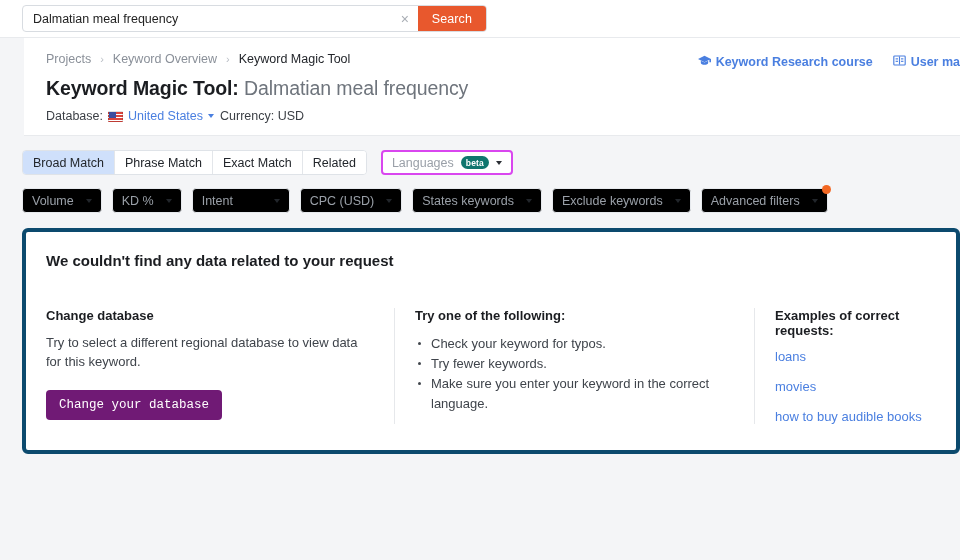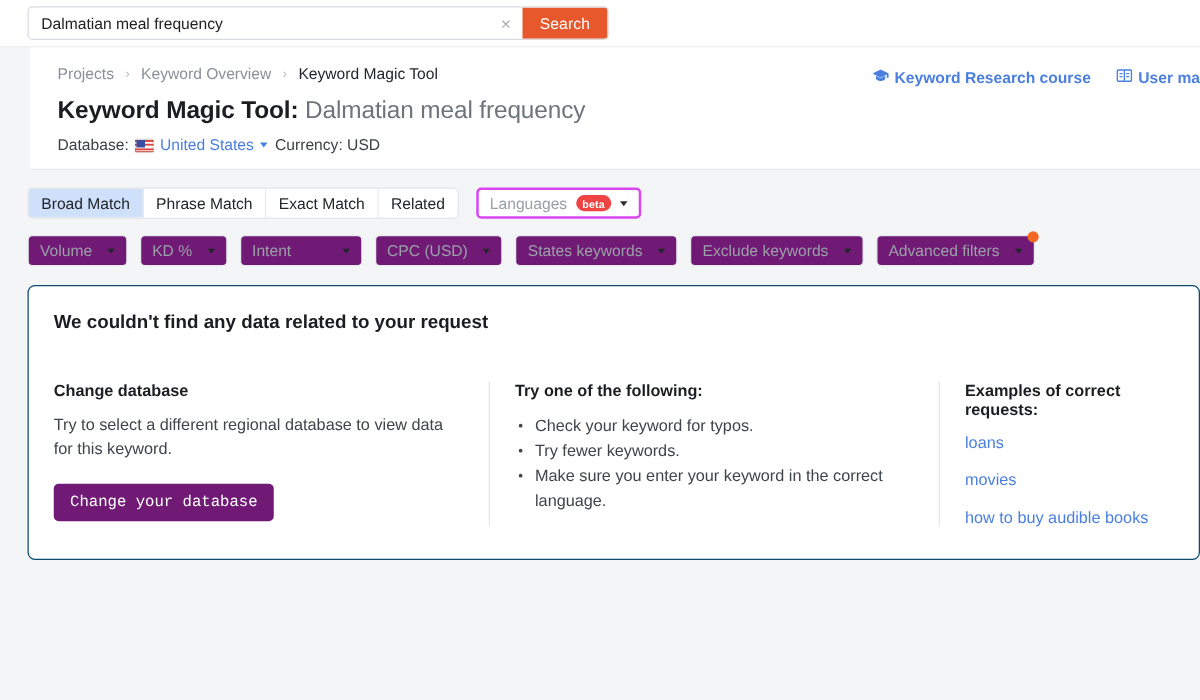--- a/index.html
+++ b/index.html
@@ -171,21 +171,21 @@
     height: 25px;
     padding: 0 9px;
     background: #fff;
     border: 2px solid #d946ef;
     border-radius: 4px;
     font-size: 12.5px;
     color: #9aa0a8;
     cursor: pointer;
   }
   .beta-badge {
-    background: #ef4444;
+    background: #0f766e;
     color: #fff;
     font-size: 8.5px;
     font-weight: bold;
     padding: 1.5px 5px;
     border-radius: 7px;
     letter-spacing: .2px;
   }
   .lang-select .caret { color: #2b2f35; border-top-width: 4.5px; }
 
   .filter-row {
@@ -196,21 +196,21 @@
     flex-wrap: nowrap;
   }
   .filter {
     position: relative;
     display: flex;
     align-items: center;
     justify-content: space-between;
     gap: 12px;
     height: 25px;
     padding: 0 9px;
-    background: #701a75;
+    background: #000000;
     border: 1px solid #e6e9ed;
     border-radius: 4px;
     font-size: 12.5px;
     color: #9aa0a8;
     cursor: pointer;
     white-space: nowrap;
   }
   .filter .caret { color: #22262b; }
   .filter .dot {
     position: absolute;
@@ -218,21 +218,21 @@
     width: 9px; height: 9px;
     border-radius: 50%;
     background: #f26722;
   }
 
   
   .card {
     margin: 15px 0 0 22px;
     background: #fff;
     border-radius: 6px;
-    border: 1px solid #0c4a6e;
+    border: 4px solid #0c4a6e;
     padding: 20px 0 26px 0;
     min-height: 190px;
   }
   .card-title {
     font-size: 15px;
     font-weight: bold;
     color: #1b1d21;
     padding: 0 20px;
   }
   .cols {

